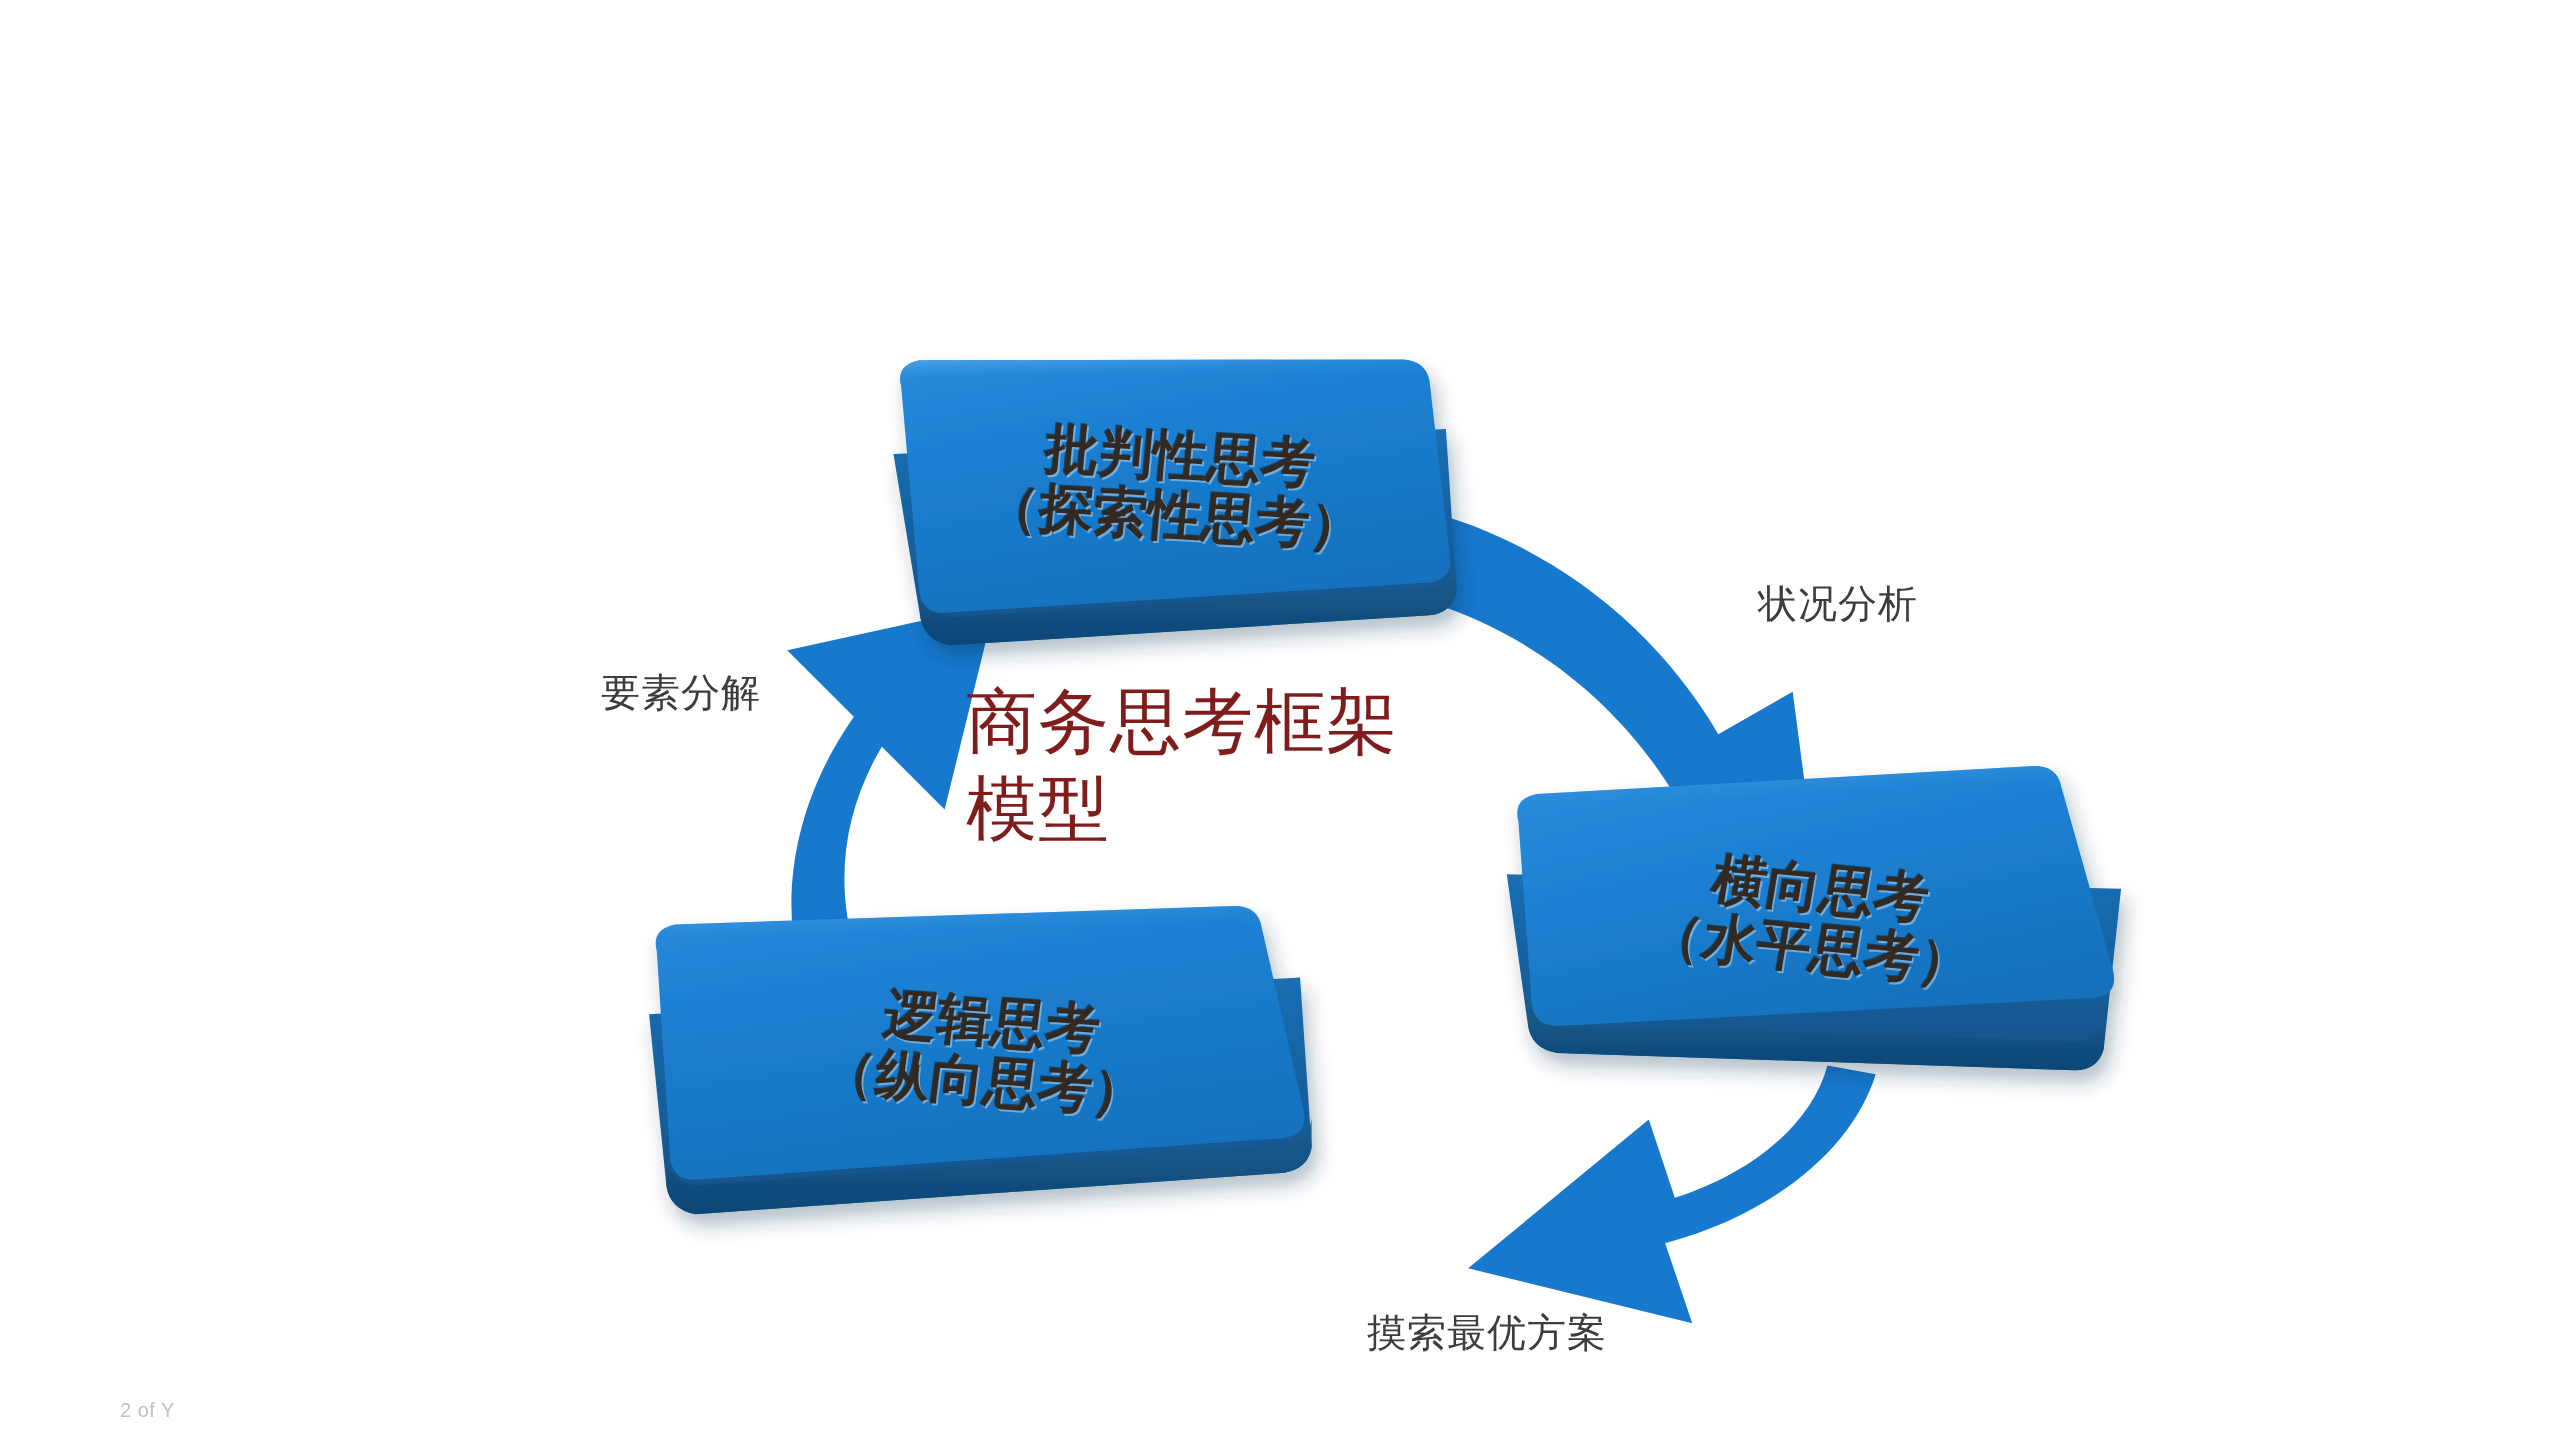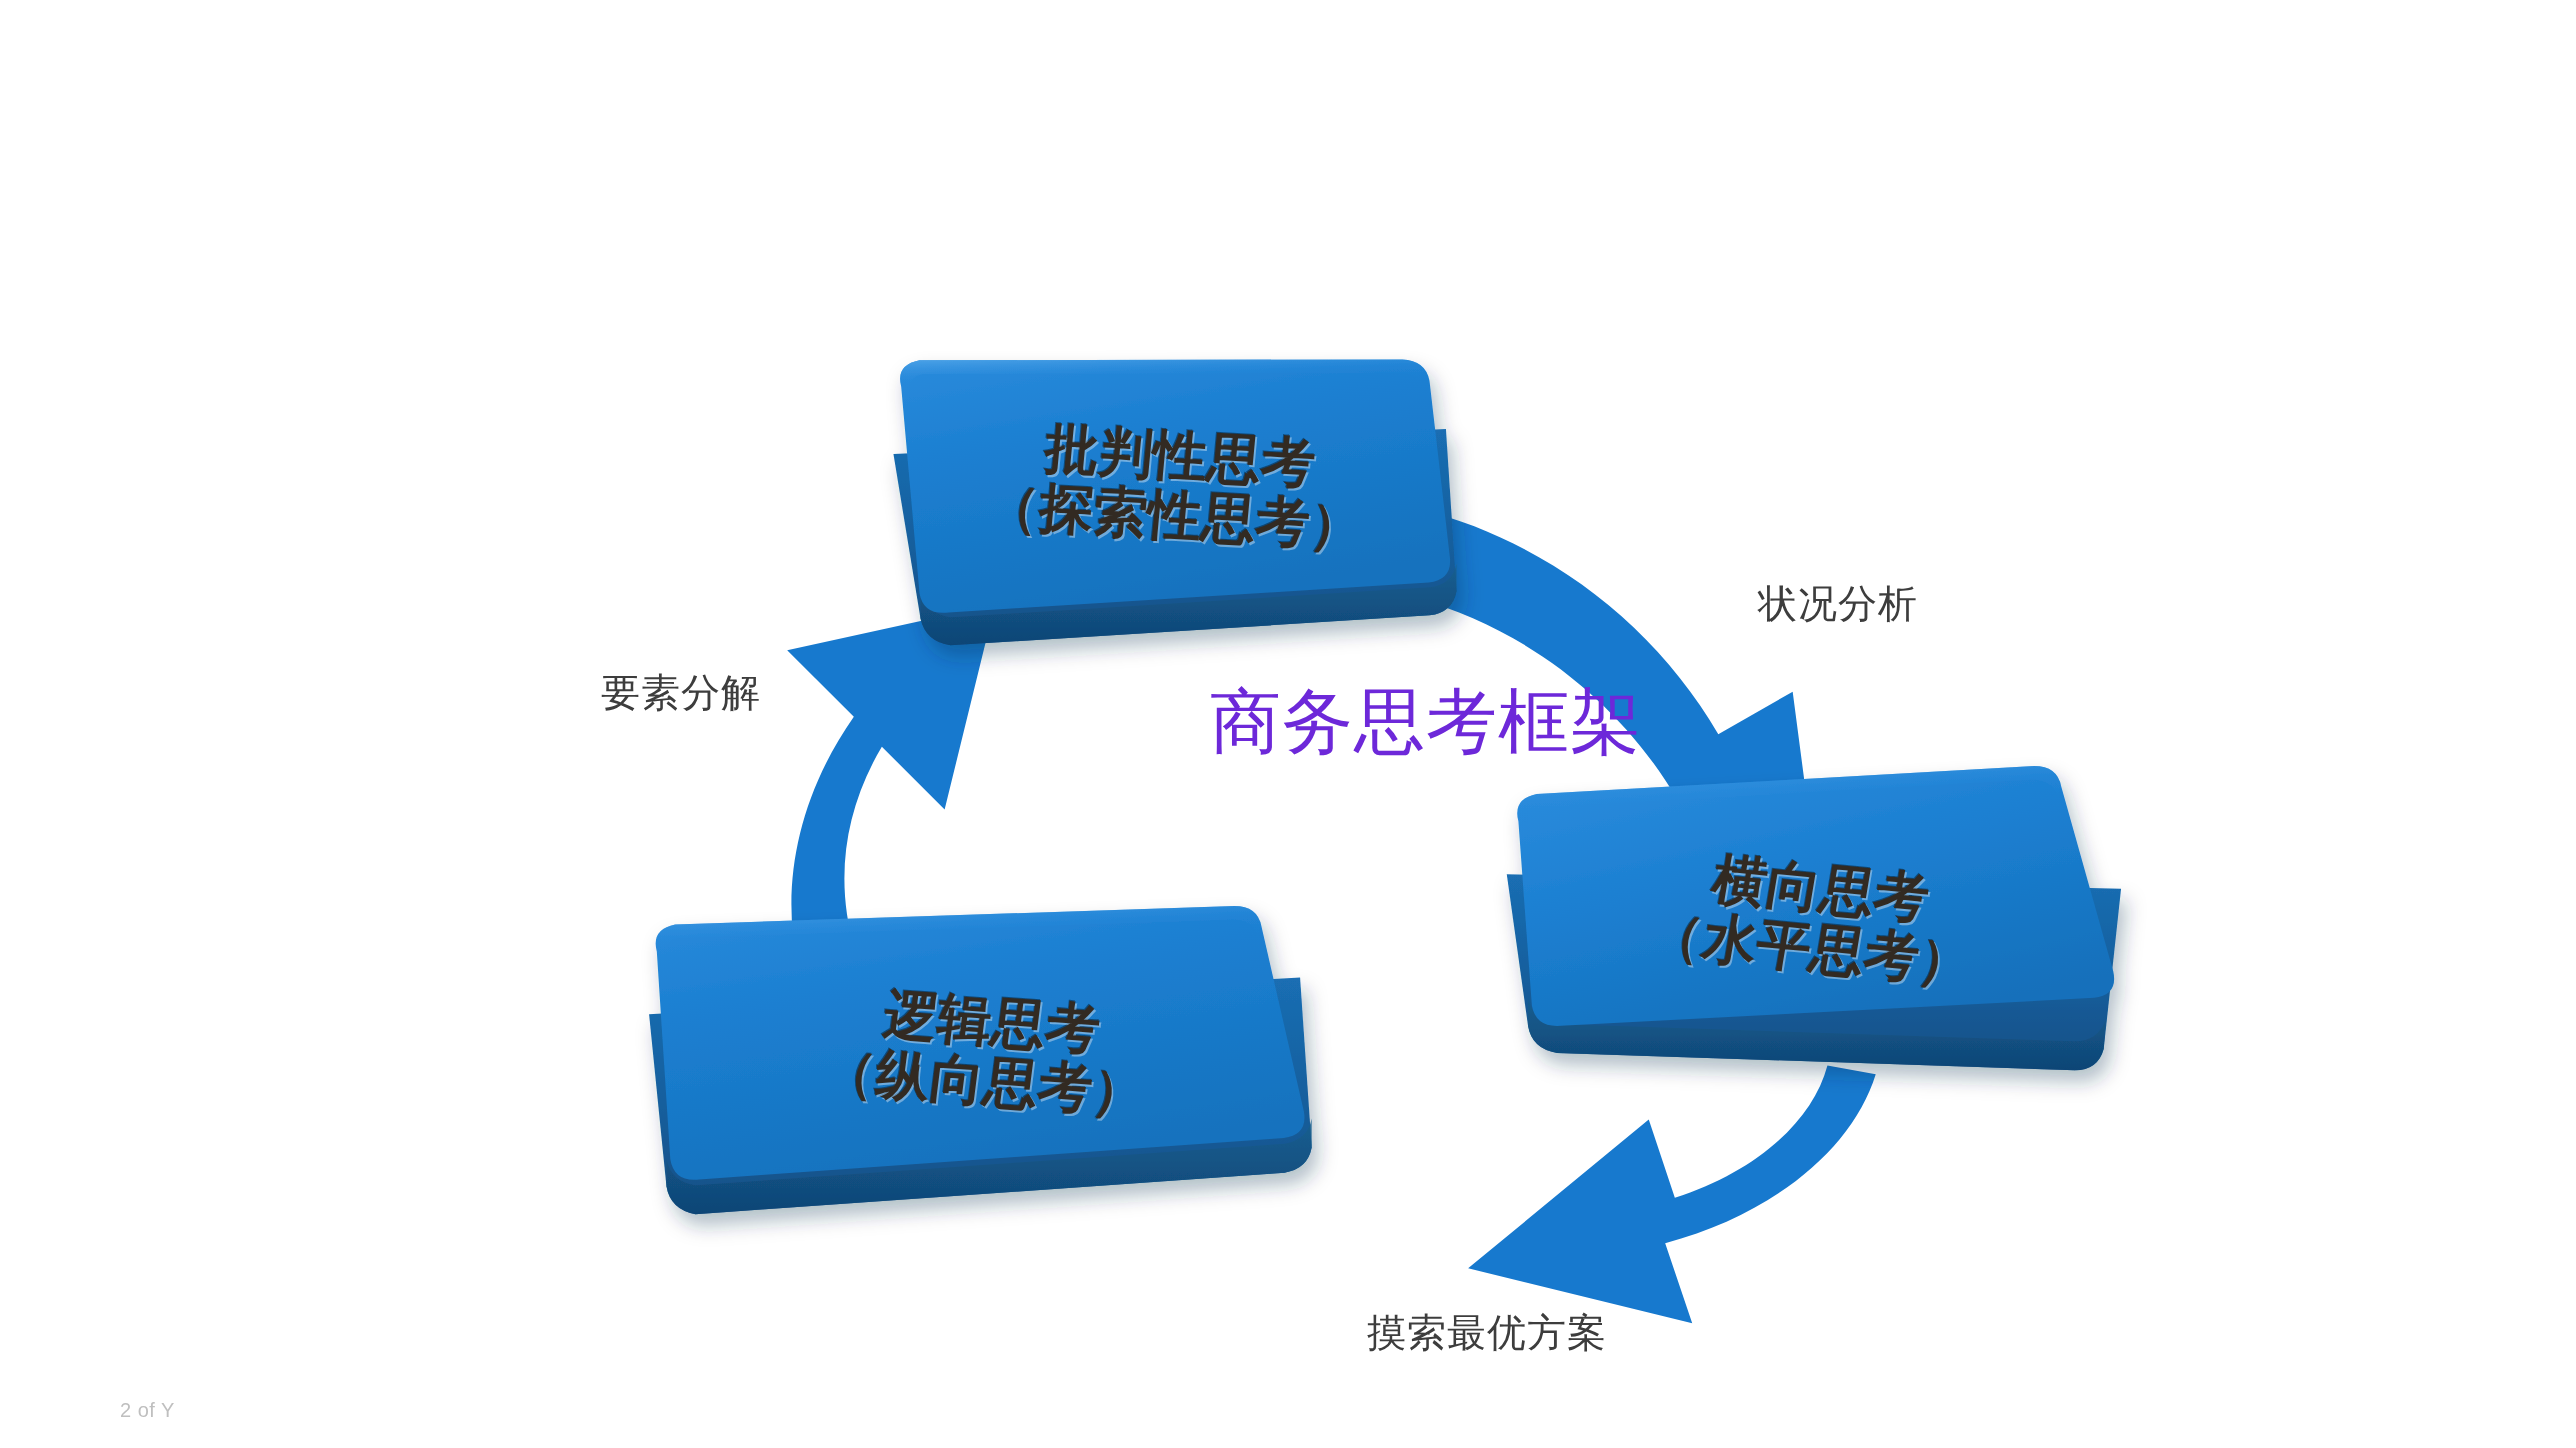--- a/index.html
+++ b/index.html
@@ -59,22 +59,22 @@
     width: 2576px;
     height: 1449px;
   }
 
   
   .center-caption {
     position: absolute;
     left: 966px;
     top: 679px;
     width: 676px;
-    text-align: right;
-    color: #6d28d9;
+    text-align: left;
+    color: #7f1d1d;
     font-size: 71px;
     line-height: 1.22;
     letter-spacing: 1px;
     pointer-events: none;
   }
   .center-caption .ln { display: block; white-space: nowrap; }
 
   
   .conn-label {
     position: absolute;
@@ -286,20 +286,21 @@
             <span class="ln">逻辑思考</span>
             <span class="ln">（纵向思考）</span>
           </div>
         </foreignObject>
       </g>
     </svg>
   </div>
 
   <div class="center-caption">
     <span class="ln">商务思考框架</span>
+    <span class="ln">模型</span>
   </div>
 
   <div class="conn-label left">要素分解</div>
 
   <div class="conn-label right">状况分析</div>
 
   <div class="conn-label bottom">摸索最优方案</div>
 
   <div class="footer-page">2 of Y</div>
 

